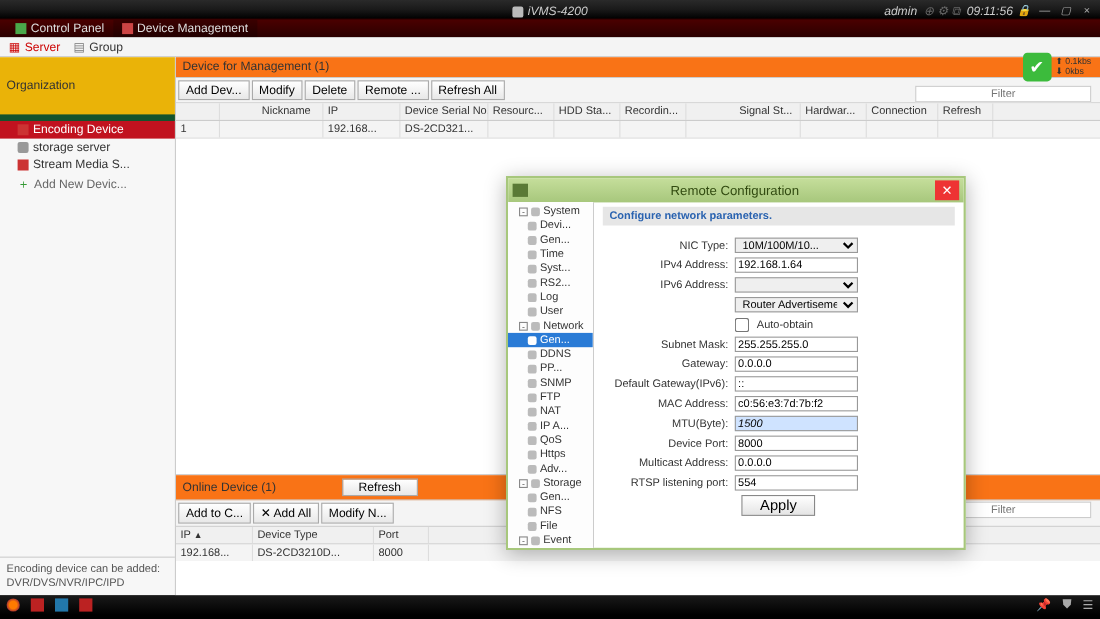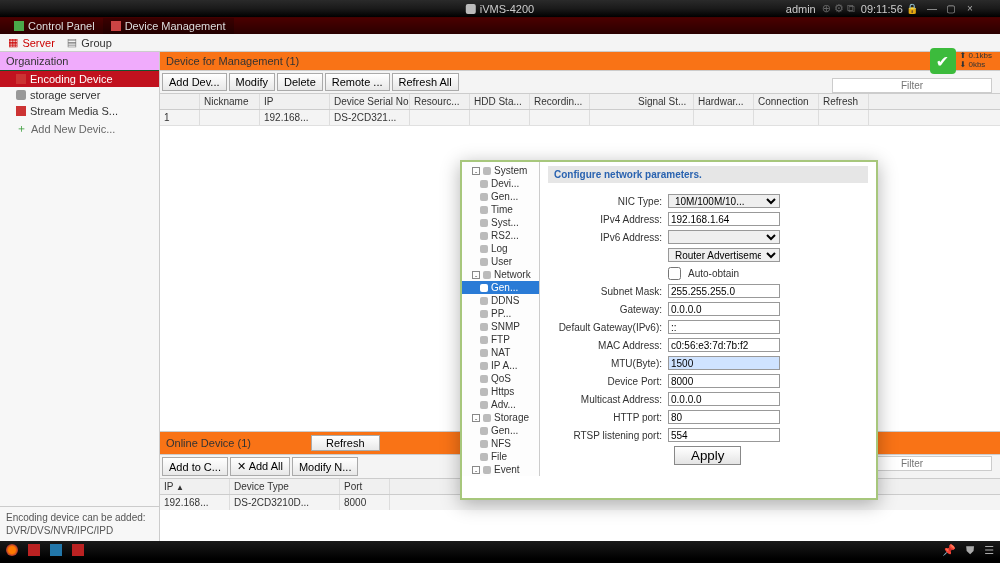--- a/index.html
+++ b/index.html
@@ -1,51 +1,51 @@
 <!DOCTYPE html>
 <html><head>
 <meta charset="utf-8">
 <style>
   * { box-sizing: border-box; font-family: Arial, Helvetica, sans-serif; }
   body { margin:0; padding:0; width:1000px; height:563px; background:#000; overflow:hidden; font-size:11px; color:#333;}
   
-  .titlebar { height:18px; background:linear-gradient(#2a2a2a,#1a1a1a,#000); display:flex; align-items:center; color:#ccc; padding:0 24px; border-bottom:1px solid #400; position:relative;}
+  .titlebar { height:18px; background:linear-gradient(#2a2a2a,#1a1a1a,#000); display:flex; align-items:flex-end; color:#ccc; padding:0 6px; border-bottom:1px solid #400; position:relative;font-style:italic;}
   .titlebar .spacer{flex:1;}
   .titlebar .center{position:absolute; left:50%; transform:translateX(-50%); display:flex; align-items:center; gap:4px;}
   .bullet{width:10px;height:10px;background:#bbb;border-radius:2px;display:inline-block;}
   .winbtns span{display:inline-block;width:12px;height:12px;margin-left:4px;color:#aaa;font-size:10px;text-align:center;}
   
   .tabrow{height:16px;background:linear-gradient(#4a0000,#2a0000);display:flex;align-items:center;padding-left:6px;color:#ddd;}
   .tabrow .tab{padding:2px 8px;display:flex;align-items:center;gap:4px;}
   .tabrow .tab.active{background:rgba(0,0,0,0.2);}
   .sq{width:10px;height:10px;background:#4aa84a;display:inline-block;}
   .sq.red{background:#c44;}
   .mainarea{display:flex;height:calc(563px - 18px - 20px - 18px);background:#fff;}
   
   .sidebar{width:160px;border-right:1px solid #ccc;display:flex;flex-direction:column;background:#f7f7f7;}
   .subtabrow{height:18px;background:#f4f4f4;border-bottom:1px solid #ccc;display:flex;align-items:center;gap:12px;padding-left:8px;}
   .subtabrow .st{display:flex;align-items:center;gap:4px;}
   .subtabrow .st.active{color:#c00;}
-  .orghdr{background:#f0abfc;border-bottom:1px solid #14532d;padding:3px 6px;}
+  .orghdr{background:#eab308;border-bottom:6px solid #14532d;padding:20px 6px;}
   .treeitem{padding:2px 6px 2px 16px;display:flex;align-items:center;gap:4px;cursor:pointer;}
   .treeitem.sel{background:#c1121f;color:#fff;}
   .ticon{width:10px;height:10px;background:#888;display:inline-block;}
   .ticon.red{background:#c33;}
   .ticon.cyl{border-radius:2px;background:#999;}
   .sidebar .filler{flex:1;}
   .sidebar .footnote{padding:4px 6px;font-size:10px;color:#555;border-top:1px solid #ccc;line-height:1.3;}
   
   .content{flex:1;position:relative;background:#fff;}
   .panelhdr{background:#f97316;border-bottom:1px solid #ccc;padding:3px 6px;display:flex;align-items:center;}
   .toolbar{display:flex;gap:2px;padding:2px;background:#f4f4f4;border-bottom:1px solid #ccc;}
   .btn{background:linear-gradient(#fff,#e8e8e8);border:1px solid #aaa;padding:2px 6px;font-size:11px;cursor:pointer;}
   .gridhdr{display:flex;background:#f0f0f0;border-bottom:1px solid #ccc;font-size:10px;}
   .gridhdr div,.gridrow div{padding:2px 4px;border-right:1px solid #ddd;overflow:hidden;white-space:nowrap;}
   .gridrow{display:flex;background:#f4f4f4;font-size:10px;border-bottom:1px solid #e0e0e0;}
-  .c-idx{width:40px;} .c-nn{width:60px;} .c-ip{width:70px;} .c-serial{width:80px;} .c-res{width:60px;}
+  .c-idx{width:40px;} .c-nn{width:60px;margin-left:34px;} .c-ip{width:70px;} .c-serial{width:80px;} .c-res{width:60px;}
   .c-hdd{width:60px;} .c-rec{width:60px;} .c-sig{width:60px;margin-left:44px;} .c-hw{width:60px;} .c-con{width:65px;} .c-ref{width:50px;}
   .filterbox{position:absolute;right:8px;top:26px;width:160px;}
   .filterbox input{width:100%;border:1px solid #ccc;padding:1px 4px;font-size:10px;text-align:center;color:#888;}
   .statusbadge{position:absolute;right:8px;top:-4px;display:flex;align-items:center;gap:4px;}
   .check{width:26px;height:26px;background:#3cbb3c;border-radius:4px;display:flex;align-items:center;justify-content:center;color:#fff;font-size:16px;}
   .kbps{font-size:8px;color:#333;line-height:1.1;}
 
   
   .onlinewrap{position:absolute;left:0;right:0;bottom:0;height:110px;border-top:1px solid #ccc;background:#fff;}
   .onlinewrap .panelhdr{display:flex;align-items:center;}
@@ -69,21 +69,21 @@
   .dlgtree .node{padding:1px 2px 1px 10px;white-space:nowrap;overflow:hidden;display:flex;align-items:center;gap:3px;}
   .dlgtree .node.l2{padding-left:18px;}
   .dlgtree .node.sel{background:#2a7bd6;color:#fff;}
   .dlgtree .tc{width:8px;height:8px;background:#bbb;display:inline-block;border-radius:2px;}
   .dlgtree .exp{width:8px;height:8px;border:1px solid #888;display:inline-block;font-size:8px;line-height:7px;text-align:center;color:#555;}
   .dlgform{flex:1;padding:4px 8px;font-size:10px;overflow:auto;}
   .dlgform .caption{background:#e6e6e6;color:#2a63b0;padding:3px 6px;margin-bottom:10px;font-weight:bold;}
   .frow{display:flex;align-items:center;margin:2px 0;height:16px;}
   .frow label{width:120px;text-align:right;padding-right:6px;}
   .frow input[type=text],.frow select{width:112px;border:1px solid #999;font-size:10px;padding:0 2px;height:14px;}
-  .frow input.hl{background:#cfe3ff;}
+  .frow input.hl{background:#cfe3ff;font-style:italic;}
   .frow .chk{margin-left:0;}
   .frow.centered{justify-content:flex-start;padding-left:126px;margin-top:4px;}
   .applybtn{padding:1px 16px;border:1px solid #888;background:linear-gradient(#fff,#e4e4e4);cursor:pointer;}
 
   
   .bottombar{height:18px;background:linear-gradient(#1a1a1a,#000);display:flex;align-items:center;padding:0 6px;color:#aaa;gap:10px;}
   .bottombar .spacer{flex:1;}
   .bbicon{width:12px;height:12px;display:inline-block;}
   .bbicon.alert{background:radial-gradient(circle,#ff7a00 40%,#a33 70%);border-radius:50%;}
   .bbicon.red{background:#b22;}
@@ -220,20 +220,25 @@
           <div class="o-port">Port</div>
         </div>
         <div class="ogridrow">
           <div class="o-ip">192.168...</div>
           <div class="o-dt">DS-2CD3210D...</div>
           <div class="o-port">8000</div>
         </div>
       </div>
 
       <div class="dialog">
+        <div class="dlgtitle">
+          <span class="dlgicon"></span>
+          <span class="ttl">Remote Configuration</span>
+          <span class="close">✕</span>
+        </div>
         <div class="dlgbody">
           <div class="dlgtree">
             <div class="node">
                 <span class="exp">-</span>
                 <span class="tc"></span>
                 <span>System</span>
               </div>
             <div class="node l2">
                 <span class="tc"></span>
                 <span>Devi...</span>
@@ -374,24 +379,20 @@
                 <label>MTU(Byte):</label>
               <input type="text" class="hl" value="1500" style="">
               </div>
             <div class="frow">
                 <label>Device Port:</label>
               <input type="text" value="8000" style="">
               </div>
             <div class="frow">
                 <label>Multicast Address:</label>
               <input type="text" value="0.0.0.0" style="">
-              </div>
-            <div class="frow">
-                <label>HTTP port:</label>
-              <input type="text" value="80" style="">
               </div>
             <div class="frow">
                 <label>RTSP listening port:</label>
               <input type="text" value="554" style="">
               </div>
             <div class="frow centered">
               <button class="applybtn">Apply</button>
             </div>
           </div>
         </div>

